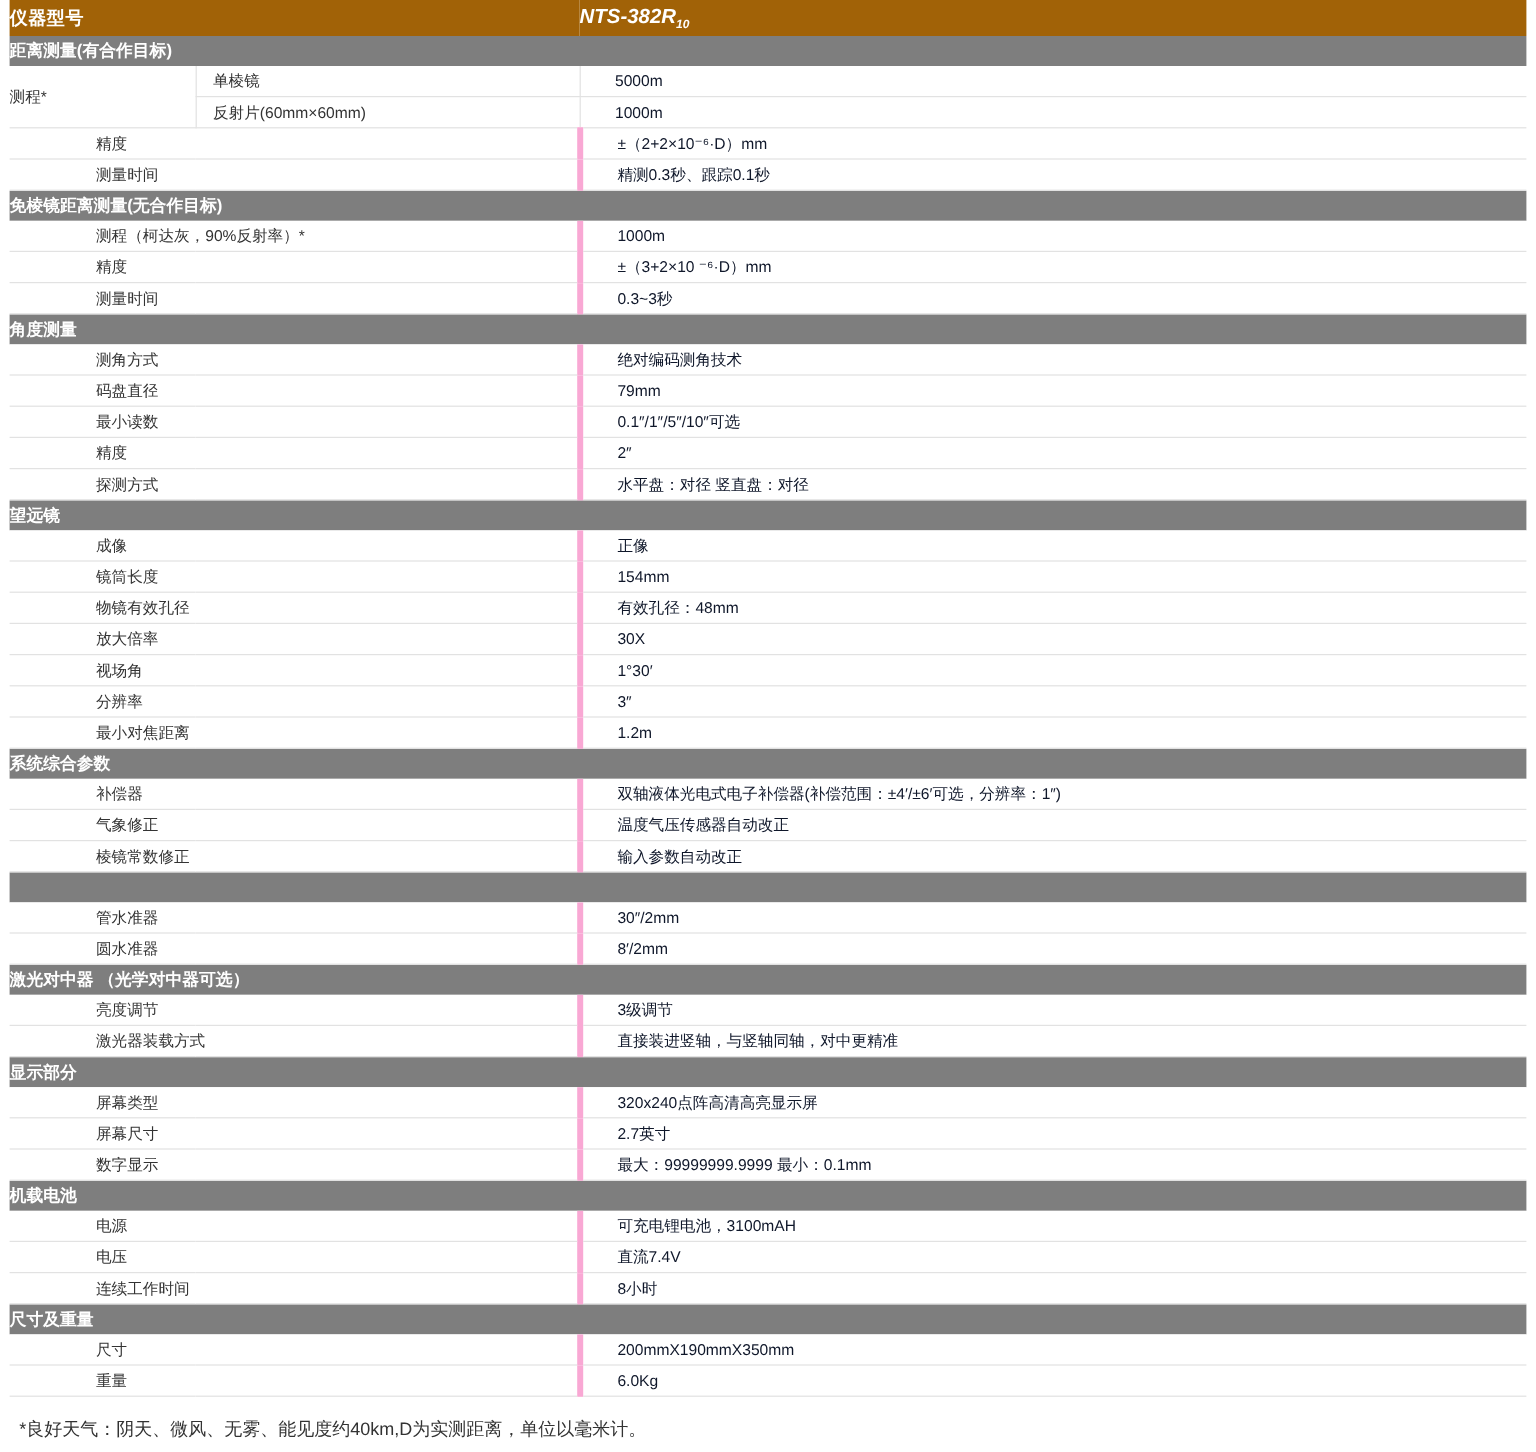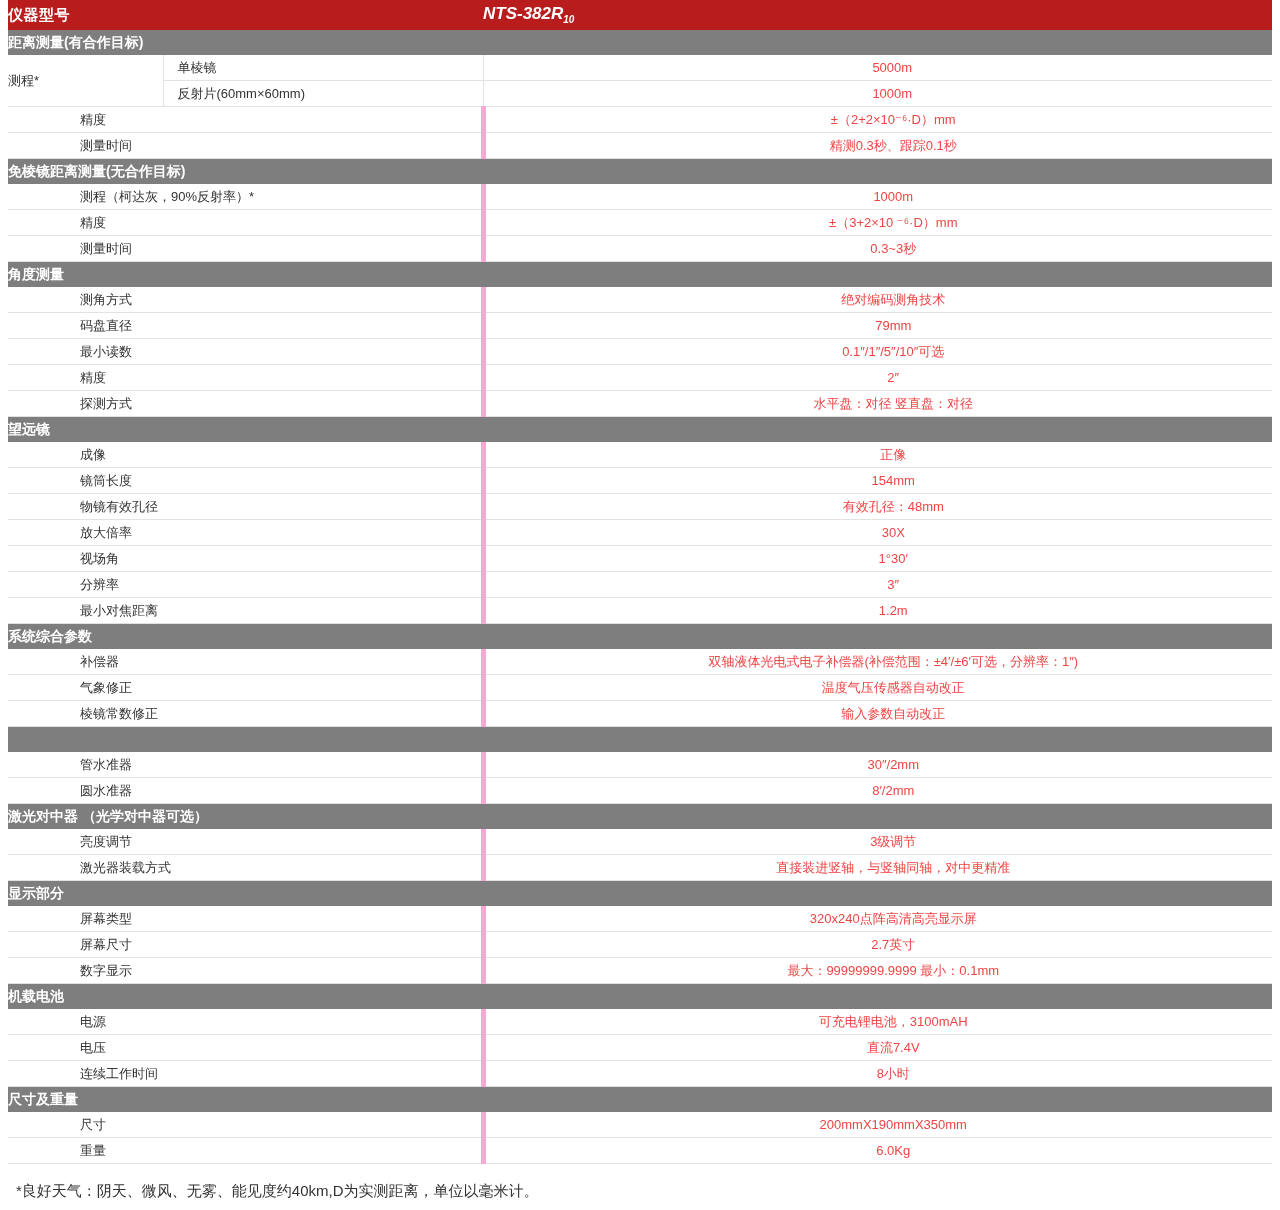--- a/index.html
+++ b/index.html
@@ -29,21 +29,21 @@
   table.spec td {
     padding: 0;
     vertical-align: middle;
   }
   
   col.c1 { width: 155px; }
   col.c2 { width: 320px; }
   col.c3 { width: 789px; }
 
   .hdr-row td {
-    background: #b91c1c;
+    background: #a16207;
     color: #ffffff;
     height: 30px;
     font-weight: bold;
     font-size: 15px;
     padding-left: 72px;
     letter-spacing: 0.5px;
   }
   .hdr-row td.model-val {
     padding-left: 0;
     text-align: left;
@@ -70,22 +70,21 @@
     background: #ffffff;
   }
   .data-row td.sublabel {
     padding-left: 14px;
     color: #333333;
     border-right: 1px solid #e2e2e2;
     margin-top: 16px;
   }
   .data-row td.value {
     padding-left: 29px;
-    color: #ef4444;
-    text-align: center;
+    color: #0f172a;
   }
   .data-row td.label-span {
     padding-left: 72px;
     color: #333333;
     border-right: 5px solid #f9a8d4;
   }
   .rowspan-label {
     padding-left: 72px;
     border-right: 1px solid #e2e2e2;
     border-bottom: 1px solid #e2e2e2;

